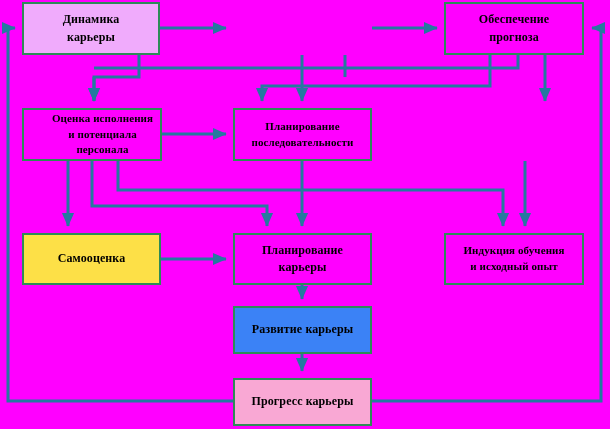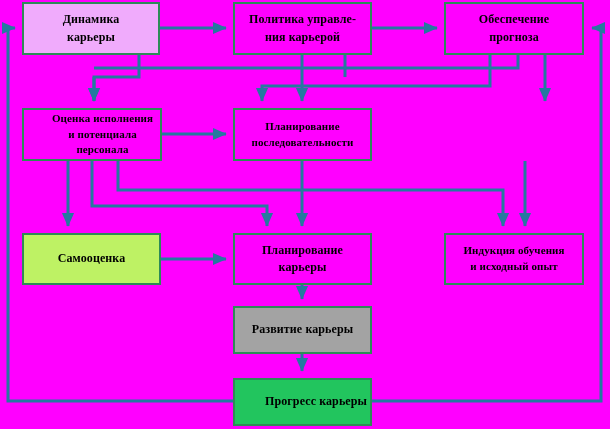--- a/index.html
+++ b/index.html
@@ -107,57 +107,53 @@
       <path d="M 372 401 L 601 401 L 601 28 L 592 28" marker-end="url(#arrow-r)"></path>
 
     </g>
   </svg>
 
   <div class="node" style="left: 22px; top: 2px; width: 138px; height: 53px; border-color: rgb(46, 139, 87); background: #f0abfc;">
     <span class="node-label">Динамика
 карьеры</span>
   </div>
 
-  <div class="node" style="left: 233px; top: 2px; width: 139px; height: 53px; border-color: rgb(46, 139, 87); background: rgb(255, 0, 255);">
-    <span class="node-label">Политика управле-
-ния   карьерой</span>
-  </div>
 
   <div class="node" style="left: 444px; top: 2px; width: 140px; height: 53px; border-color: rgb(46, 139, 87); background: rgb(255, 0, 255);">
     <span class="node-label">Обеспечение
 прогноза</span>
   </div>
 
   <div class="node" style="left: 22px; top: 108px; width: 140px; height: 53px; border-color: rgb(46, 139, 87); background: rgb(255, 0, 255); padding-left: 21px;">
     <span class="node-label small">Оценка исполнения
 и потенциала
 персонала</span>
   </div>
 
   <div class="node" style="left: 233px; top: 108px; width: 139px; height: 53px; border-color: rgb(46, 139, 87); background: rgb(255, 0, 255);">
     <span class="node-label small">Планирование
 последовательности</span>
   </div>
 
 
-  <div class="node" style="left: 22px; top: 233px; width: 139px; height: 52px; border-color: rgb(46, 139, 87); background: #bef264;">
+  <div class="node" style="left: 22px; top: 233px; width: 139px; height: 52px; border-color: rgb(46, 139, 87); background: #fde047;">
     <span class="node-label">Самооценка</span>
   </div>
 
   <div class="node" style="left: 233px; top: 233px; width: 139px; height: 52px; border-color: rgb(46, 139, 87); background: rgb(255, 0, 255);">
     <span class="node-label">Планирование
 карьеры</span>
   </div>
 
   <div class="node" style="left: 444px; top: 233px; width: 140px; height: 52px; border-color: rgb(46, 139, 87); background: rgb(255, 0, 255);">
     <span class="node-label small">Индукция обучения
 и исходный опыт</span>
   </div>
 
-  <div class="node" style="left: 233px; top: 306px; width: 139px; height: 48px; border-color: rgb(46, 139, 87); background: #a3a3a3;">
+  <div class="node" style="left: 233px; top: 306px; width: 139px; height: 48px; border-color: rgb(46, 139, 87); background: #3b82f6;">
     <span class="node-label">Развитие карьеры</span>
   </div>
 
-  <div class="node" style="left: 233px; top: 378px; width: 139px; height: 48px; border-color: rgb(46, 139, 87); background: #22c55e; justify-content: flex-end;">
+  <div class="node" style="left: 233px; top: 378px; width: 139px; height: 48px; border-color: rgb(46, 139, 87); background: #f9a8d4;">
     <span class="node-label">Прогресс карьеры</span>
   </div>
 
 </div>
 
 </body></html>

